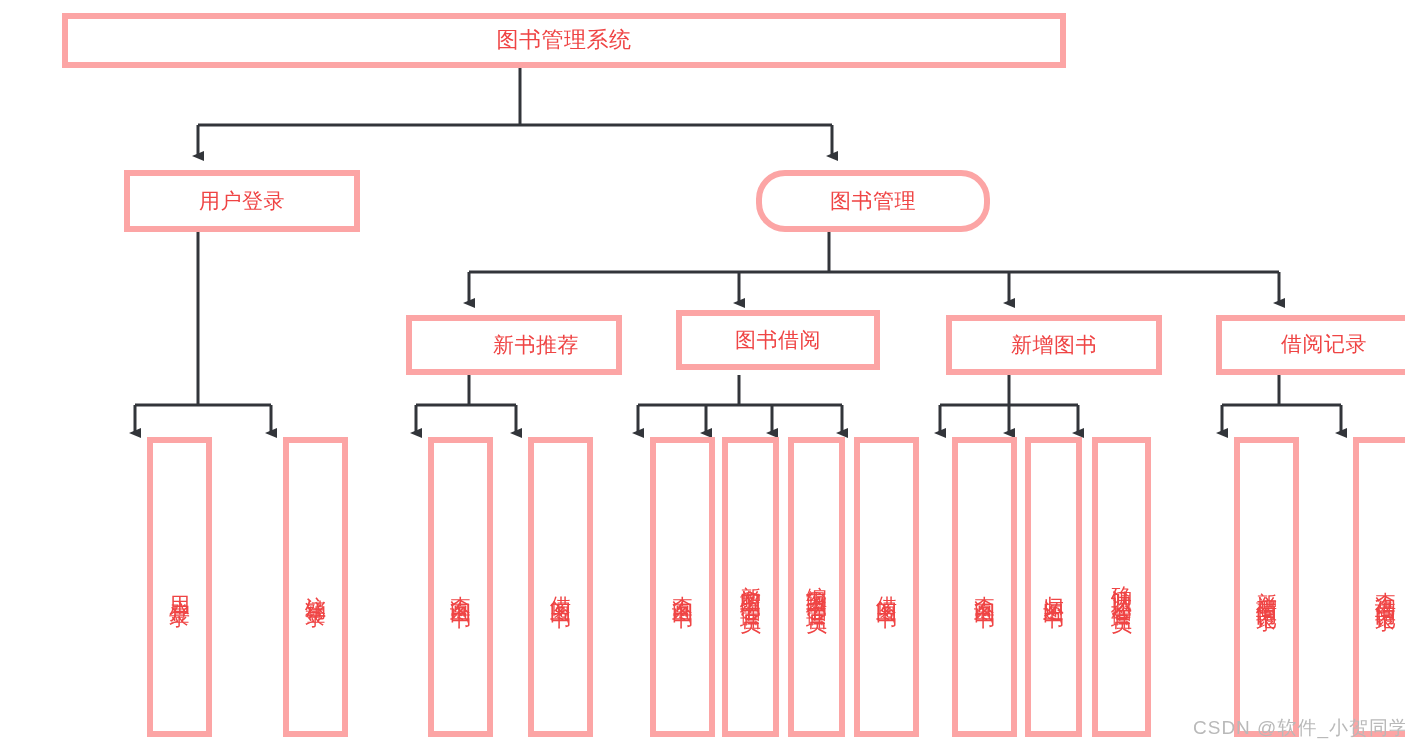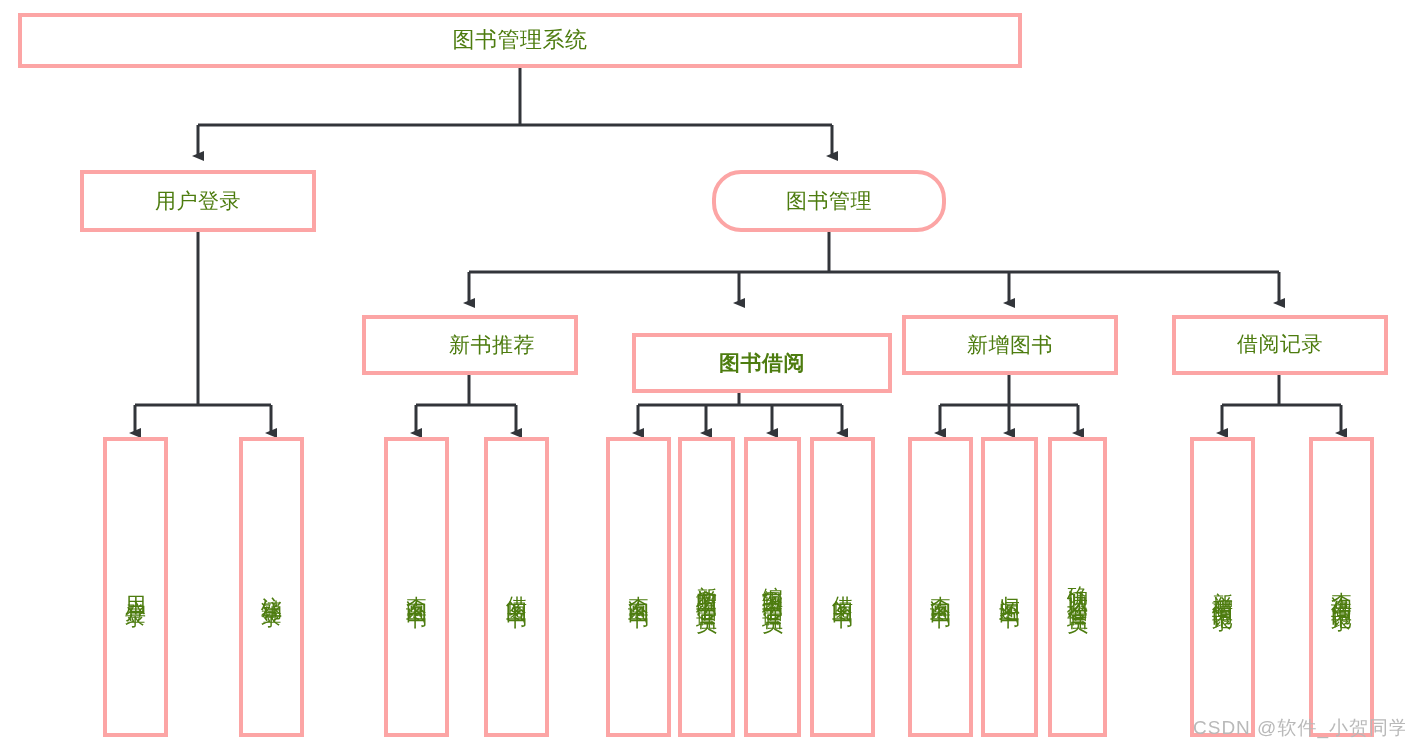--- a/index.html
+++ b/index.html
@@ -13,27 +13,28 @@
   #canvas {
     position: relative;
     width: 1405px;
     height: 747px;
     background: #ffffff;
     overflow: hidden;
   }
   .node {
     position: absolute;
     box-sizing: border-box;
-    border: 4px solid #fca5a5;
+    border: 6px solid #fca5a5;
     background: #ffffff;
     display: flex;
     align-items: center;
     justify-content: center;
-    color: #4d7c0f;
+    color: #ef4444;
     z-index: 2;
+    margin-left: 44px;
   }
   .node.horiz {
     font-size: 21px;
     letter-spacing: 0.5px;
     line-height: 1.2;
   }
   .node.root {
     font-size: 22px;
   }
   .node.vert {
@@ -123,21 +124,21 @@
   </svg>
 
   <div class="node horiz root" style="left:18px; top:13px; width:1004px; height:55px;">图书管理系统</div>
 
   <div class="node horiz" style="left:80px; top:170px; width:236px; height:62px;">用户登录</div>
 
   <div class="node horiz" style="left:712px; top:170px; width:234px; height:62px;border-radius:29px;">图书管理</div>
 
   <div class="node horiz" style="left:362px; top:315px; width:216px; height:60px;padding-left:44px;">新书推荐</div>
 
-  <div class="node horiz" style="left:632px; top:333px; width:260px; height:60px;font-weight:bold;">图书借阅</div>
+  <div class="node horiz" style="left:632px; top:310px; width:204px; height:60px;">图书借阅</div>
 
   <div class="node horiz" style="left:902px; top:315px; width:216px; height:60px;">新增图书</div>
 
   <div class="node horiz" style="left:1172px; top:315px; width:216px; height:60px;font-family:Liberation Serif, serif;">借阅记录</div>
 
   <div class="node vert" style="left:103px; top:437px; width:65px; height:300px;">
     <span class="vtext">用户登录</span>
   </div>
   <div class="node vert" style="left:239px; top:437px; width:65px; height:300px;">
     <span class="vtext">注销登录</span>

